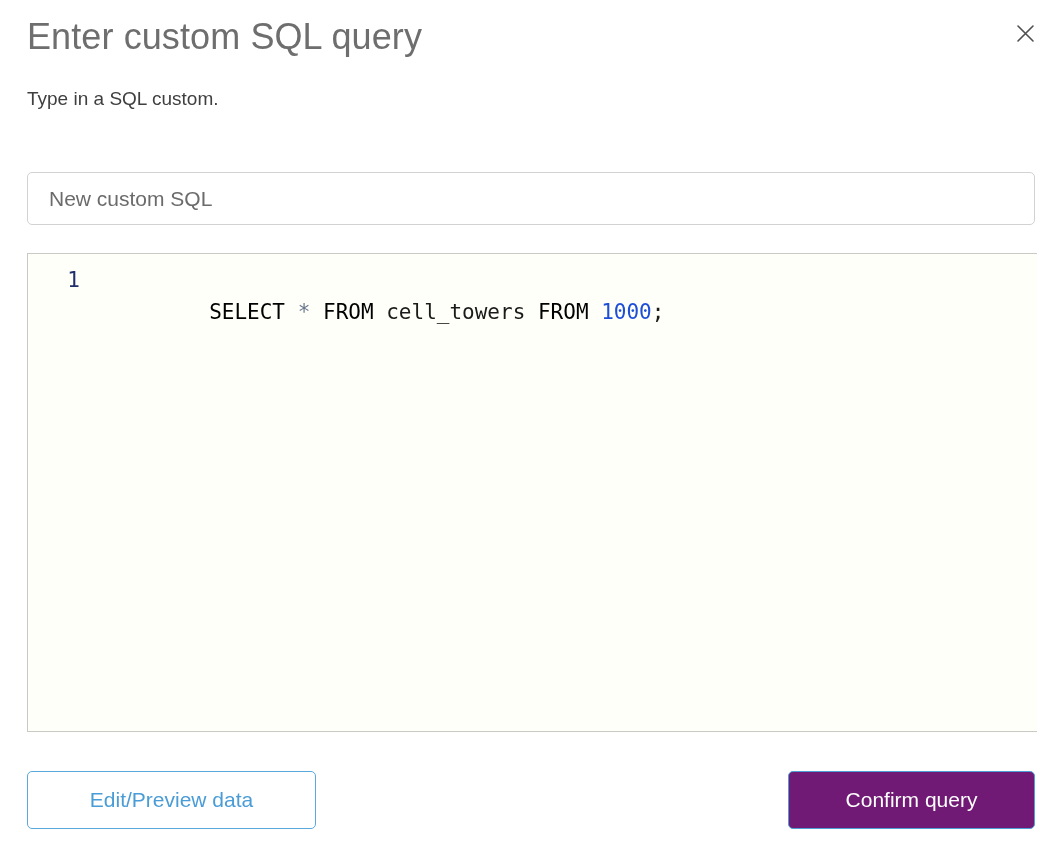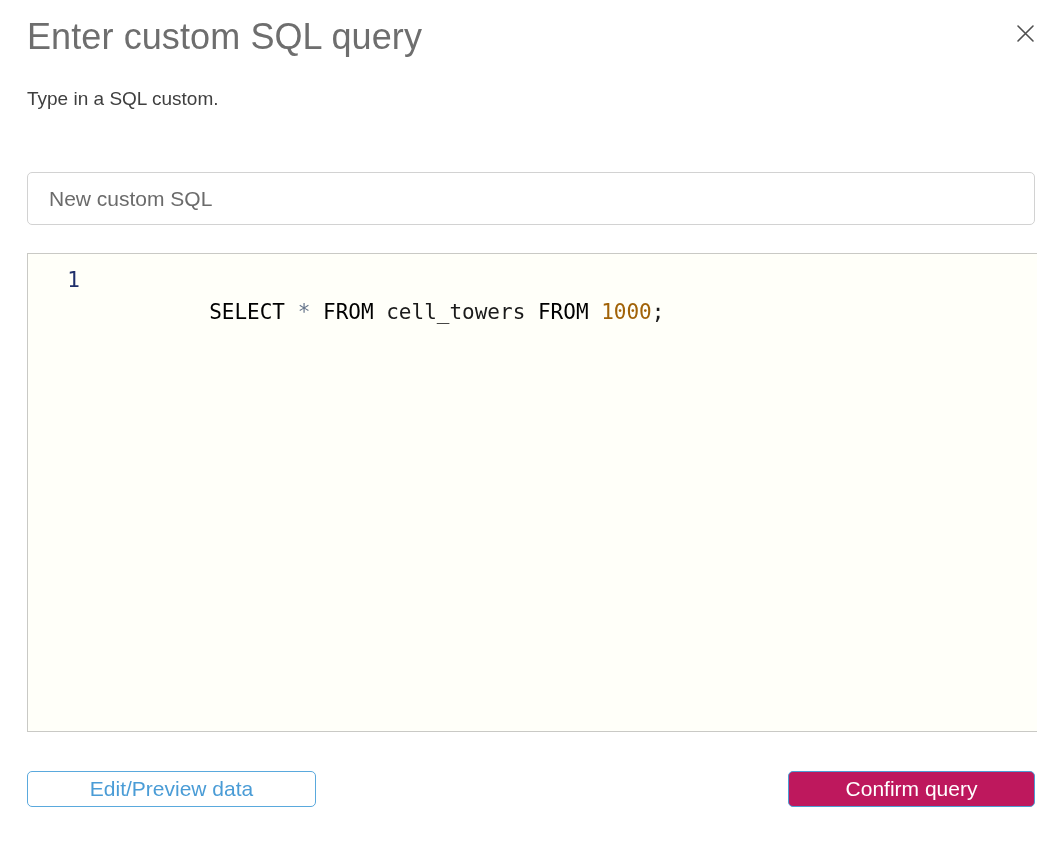--- a/index.html
+++ b/index.html
@@ -122,27 +122,27 @@
   }
 
   .code {
     padding-left: 28px;
     color: #1a1a1a;
   }
 
   .tok-keyword { color: #000000; }
   .tok-star    { color: #67768c; }
   .tok-ident   { color: #1a1a1a; text-align: center; }
-  .tok-number  { color: #a16207; }
+  .tok-number  { color: #1d4ed8; }
   .tok-punct   { color: #1a1a1a; }
 
   
   .btn {
     position: absolute;
-    height: 36px;
+    height: 58px;
     box-sizing: border-box;
     border-radius: 5px;
     font-family: "Liberation Sans", sans-serif;
     font-size: 21px;
     font-weight: 400;
     display: flex;
     align-items: center;
     justify-content: center;
     cursor: pointer;
     white-space: nowrap;
@@ -155,21 +155,21 @@
     width: 289px;
     background: #ffffff;
     border: 1px solid #5aa9dd;
     color: #4a9cd6;
   }
 
   .btn-primary {
     left: 788px;
     top: 771px;
     width: 247px;
-    background: #be185d;
+    background: #701a75;
     border: 1px solid #4d9ed4;
     color: #ffffff;
   }
 </style>
 </head>
 <body>
 
 <div class="dialog">
 
   <div class="dialog-title">Enter custom SQL query</div>

